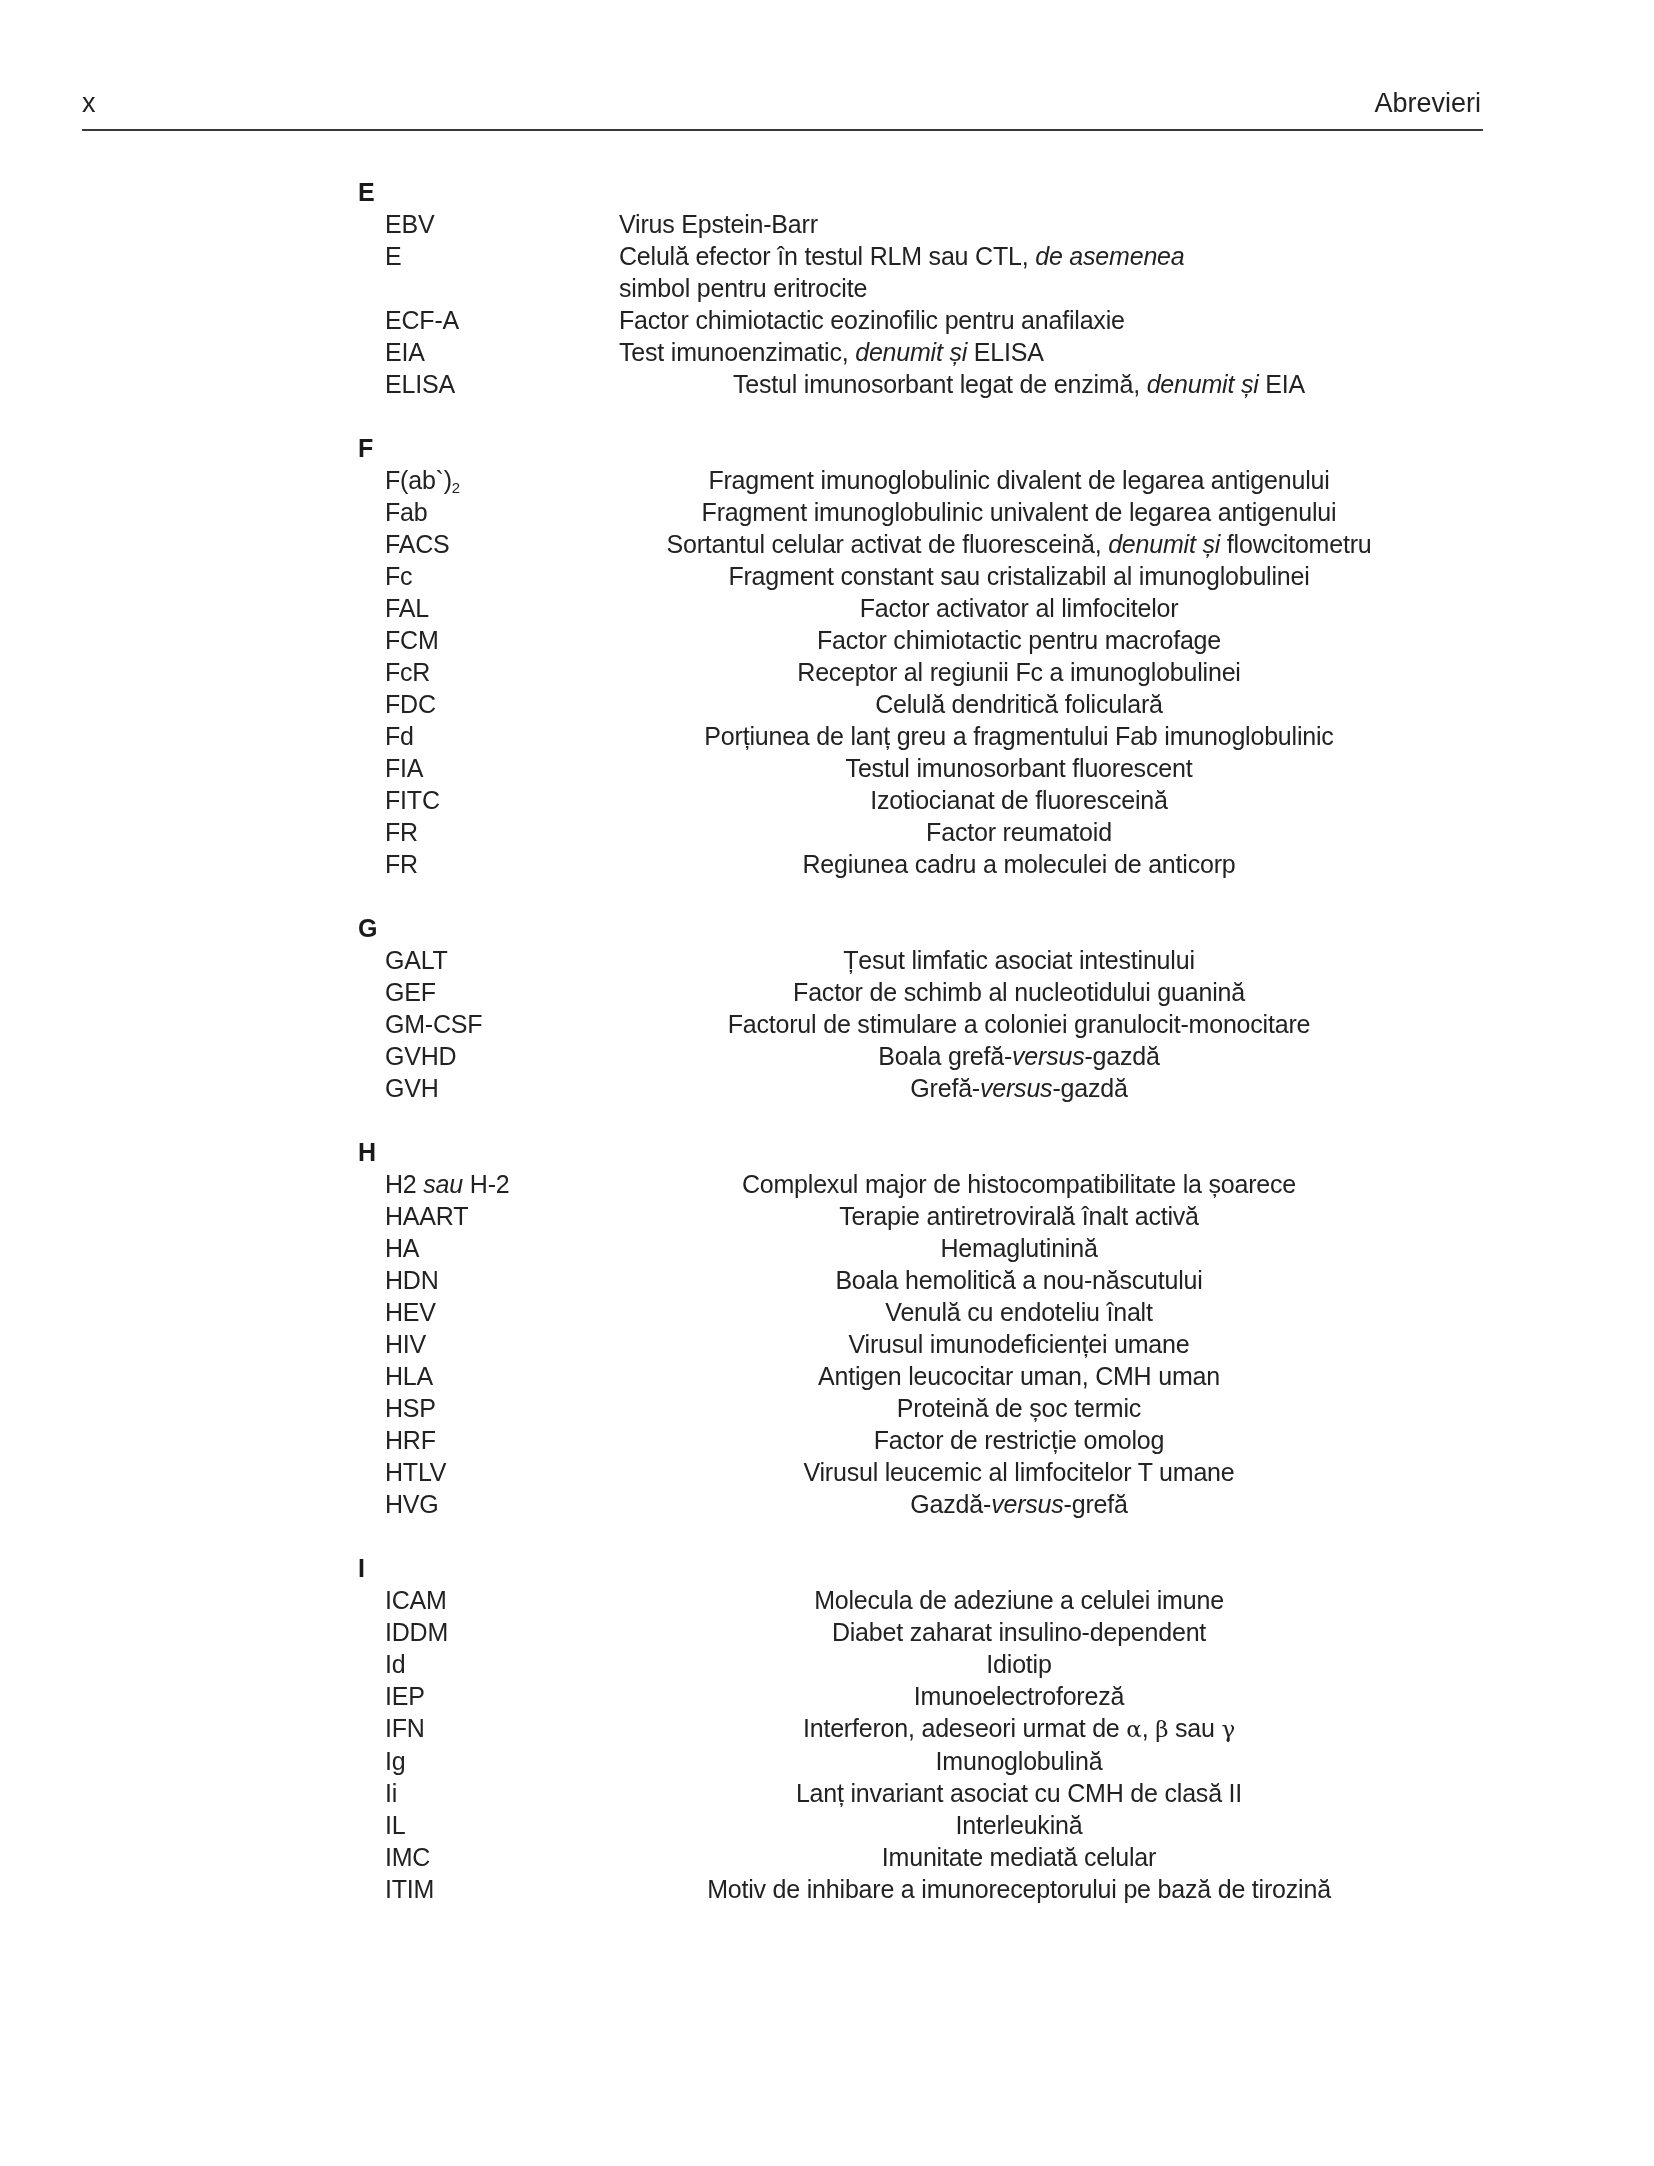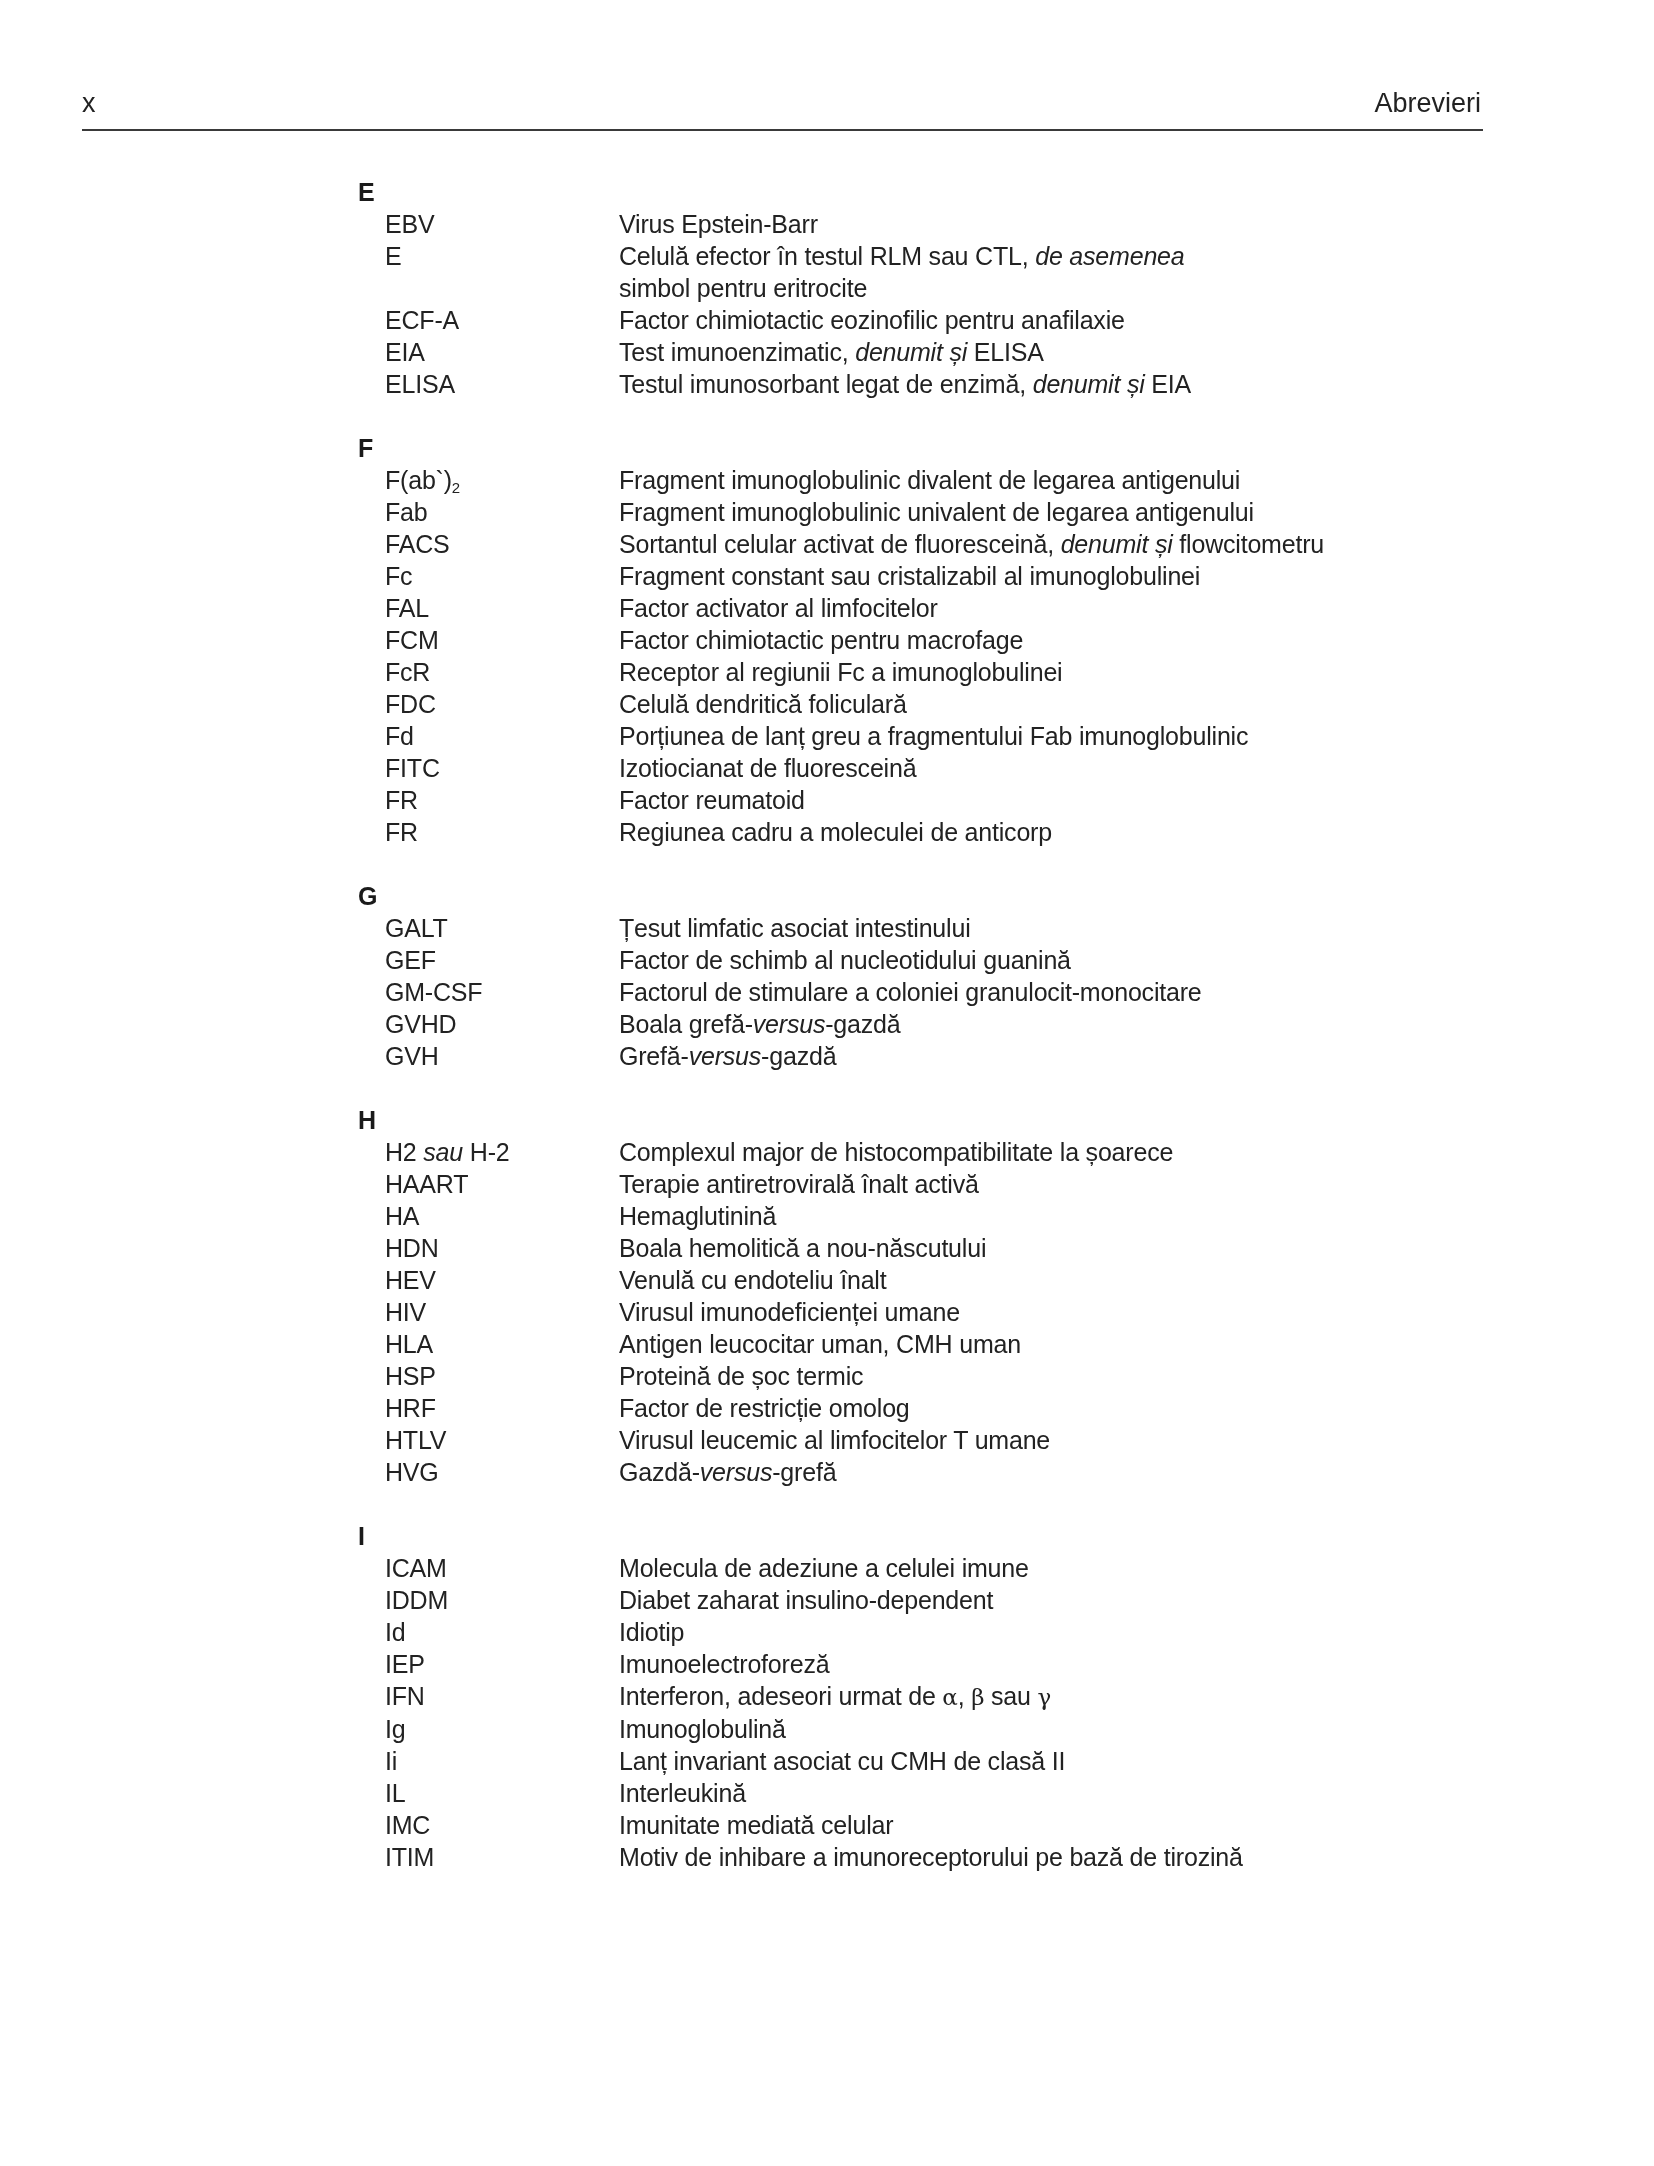--- a/index.html
+++ b/index.html
@@ -63,21 +63,21 @@
       white-space: nowrap;
       letter-spacing: -0.2px;
     }
     .def {
       width: 640px;
       font-size: 25px;
       line-height: 32px;
       letter-spacing: -0.2px;
       margin-left: 32px;
     }
-    .def.wide { width: 800px; white-space: nowrap; }
+    .def.wide { width: 800px; white-space: nowrap; text-align: center; }
     .spacer { height: 32px; }
     sub { font-size: 15px; vertical-align: -4px; line-height: 0; }
     i { font-style: italic; }
     .greek { font-family: "DejaVu Serif", "Liberation Serif", serif; font-size: 23px; }
   </style>
 </head>
 <body>
 
 <div class="running-head">
   <span class="page-number">x</span>
@@ -143,20 +143,24 @@
     </div>
     <div class="entry">
       <span class="abbr">FDC</span>
       <span class="def wide">Celulă dendritică foliculară</span>
     </div>
     <div class="entry">
       <span class="abbr">Fd</span>
       <span class="def wide">Porțiunea de lanț greu a fragmentului Fab imunoglobulinic</span>
     </div>
     <div class="entry">
+      <span class="abbr">FIA</span>
+      <span class="def wide">Testul imunosorbant fluorescent</span>
+    </div>
+    <div class="entry">
       <span class="abbr">FITC</span>
       <span class="def wide">Izotiocianat de fluoresceină</span>
     </div>
     <div class="entry">
       <span class="abbr">FR</span>
       <span class="def wide">Factor reumatoid</span>
     </div>
     <div class="entry">
       <span class="abbr">FR</span>
       <span class="def wide">Regiunea cadru a moleculei de anticorp</span>

